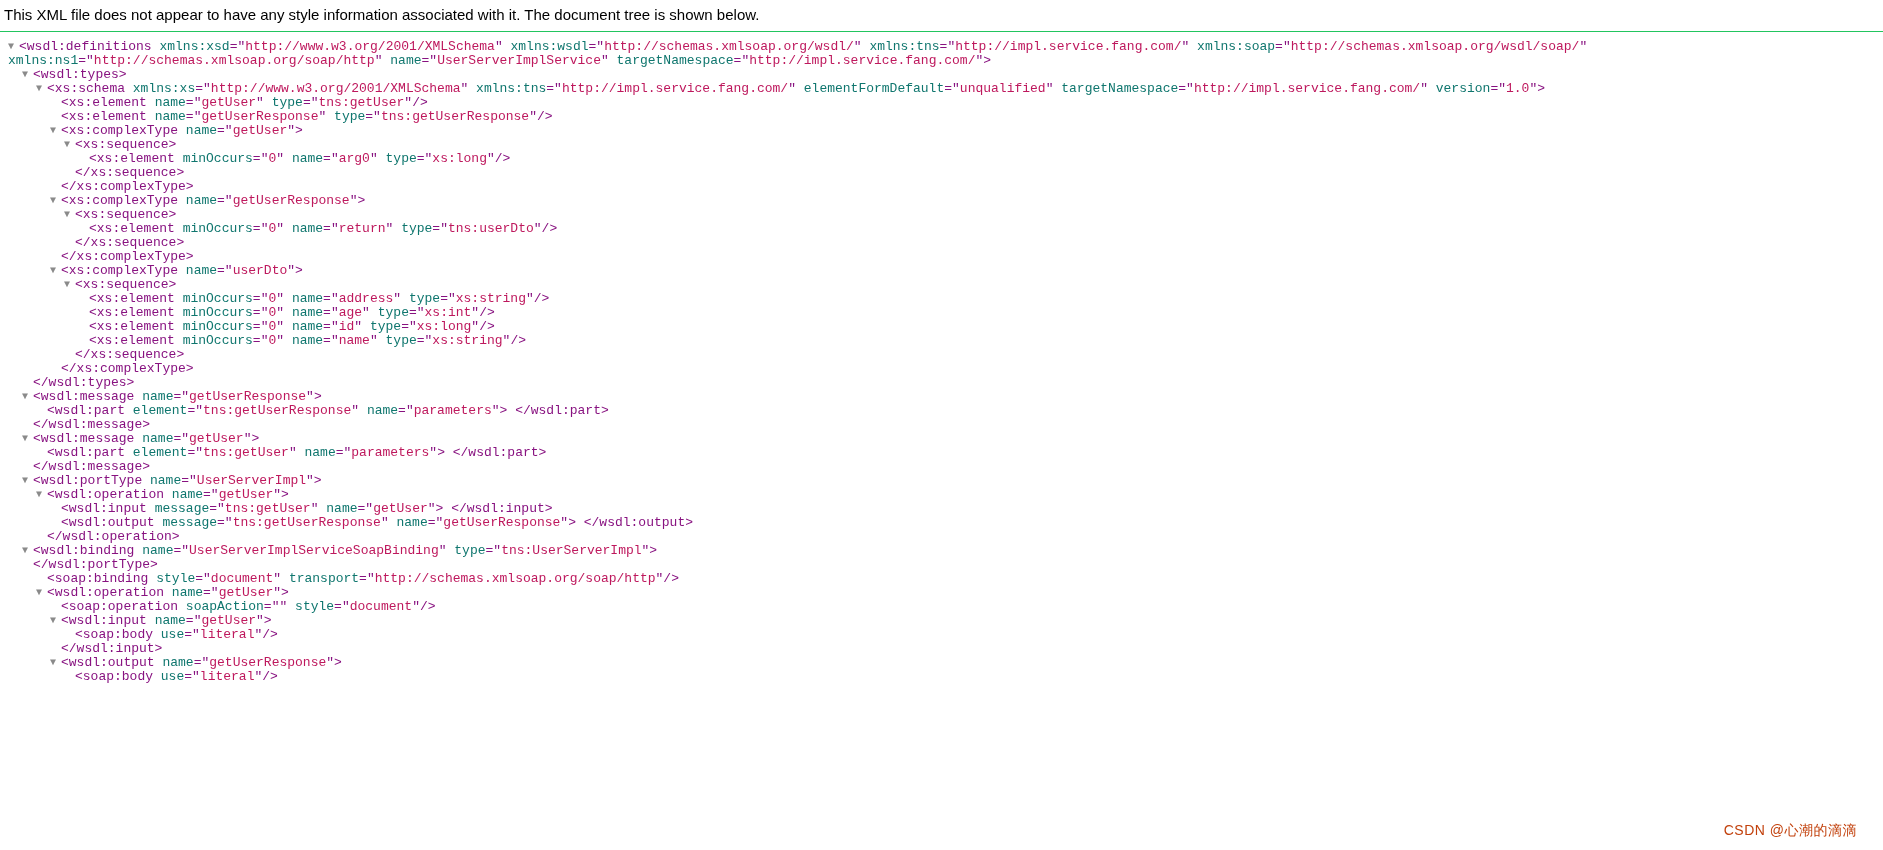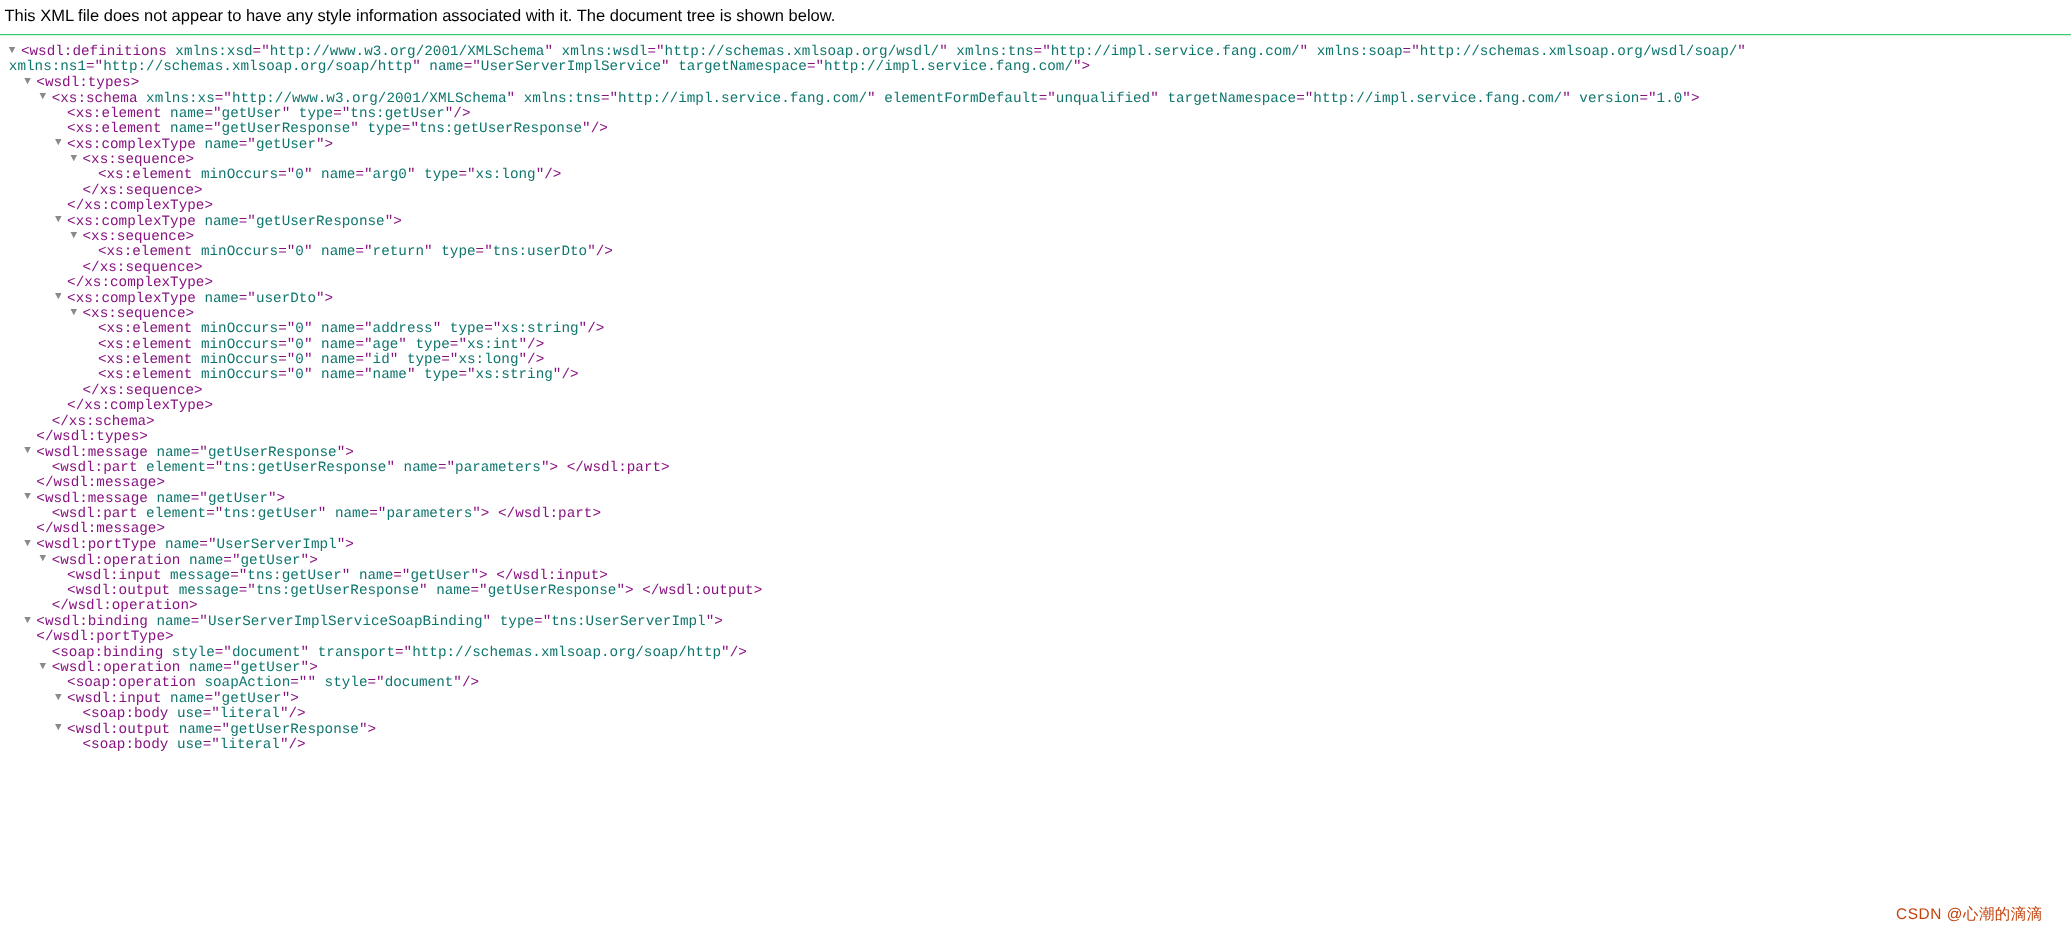--- a/index.html
+++ b/index.html
@@ -4,21 +4,21 @@
 <style>
   html,body{margin:0;padding:0;font-family:Consolas,"Courier New",monospace;font-size:13px;color:#000;width:1883px}
   .hdr{font-family:"Segoe UI",Arial,sans-serif;font-size:15px;padding:6px 4px 8px 4px;border-bottom:1px solid #22c55e;margin-bottom:8px}
   .tree{padding-left:6px;white-space:nowrap}
   .ln{line-height:14px;height:14px;position:relative}
   .tog{display:inline-block;width:10px;color:#8a8a8a;font-size:10px;vertical-align:middle;cursor:pointer;user-select:none;margin-right:1px}
   
   .i0{padding-left:2px}.i1{padding-left:16px}.i2{padding-left:30px}.i3{padding-left:44px}
   .i4{padding-left:58px}.i5{padding-left:72px}
   
-  .pu{color:#881280}.an{color:#0f766e}.av{color:#0f766e}
+  .pu{color:#881280}.an{color:#0f766e}.av{color:#be185d}
   .wm{position:fixed;right:26px;bottom:10px;color:#c2410c;font-family:Arial,sans-serif;font-size:14px;letter-spacing:.5px;pointer-events:none}
 </style>
 </head>
 <body>
 
 <div class="hdr">This XML file does not appear to have any style information associated with it. The document tree is shown below.</div>
 <div class="tree" id="tree">
     <div class="ln i0"><span class="tog">▼</span><span class="pu">&lt;wsdl:definitions</span><span class="an"> xmlns:xsd</span><span class="pu">="</span><span class="av">http://www.w3.org/2001/XMLSchema</span><span class="pu">"</span><span class="an"> xmlns:wsdl</span><span class="pu">="</span><span class="av">http://schemas.xmlsoap.org/wsdl/</span><span class="pu">"</span><span class="an"> xmlns:tns</span><span class="pu">="</span><span class="av">http://impl.service.fang.com/</span><span class="pu">"</span><span class="an"> xmlns:soap</span><span class="pu">="</span><span class="av">http://schemas.xmlsoap.org/wsdl/soap/</span><span class="pu">"</span></div>
     <div class="ln i0"><span class="an">xmlns:ns1</span><span class="pu">="</span><span class="av">http://schemas.xmlsoap.org/soap/http</span><span class="pu">"</span><span class="an"> name</span><span class="pu">="</span><span class="av">UserServerImplService</span><span class="pu">"</span><span class="an"> targetNamespace</span><span class="pu">="</span><span class="av">http://impl.service.fang.com/</span><span class="pu">"&gt;</span></div>
     <div class="ln i1"><span class="tog">▼</span><span class="pu">&lt;wsdl:types&gt;</span></div>
@@ -36,36 +36,36 @@
     <div class="ln i4"><span class="tog"></span><span class="pu">&lt;/xs:sequence&gt;</span></div>
     <div class="ln i3"><span class="tog"></span><span class="pu">&lt;/xs:complexType&gt;</span></div>
     <div class="ln i3"><span class="tog">▼</span><span class="pu">&lt;xs:complexType</span><span class="an"> name</span><span class="pu">="</span><span class="av">userDto</span><span class="pu">"&gt;</span></div>
     <div class="ln i4"><span class="tog">▼</span><span class="pu">&lt;xs:sequence&gt;</span></div>
     <div class="ln i5"><span class="tog"></span><span class="pu">&lt;xs:element</span><span class="an"> minOccurs</span><span class="pu">="</span><span class="av">0</span><span class="pu">"</span><span class="an"> name</span><span class="pu">="</span><span class="av">address</span><span class="pu">"</span><span class="an"> type</span><span class="pu">="</span><span class="av">xs:string</span><span class="pu">"/&gt;</span></div>
     <div class="ln i5"><span class="tog"></span><span class="pu">&lt;xs:element</span><span class="an"> minOccurs</span><span class="pu">="</span><span class="av">0</span><span class="pu">"</span><span class="an"> name</span><span class="pu">="</span><span class="av">age</span><span class="pu">"</span><span class="an"> type</span><span class="pu">="</span><span class="av">xs:int</span><span class="pu">"/&gt;</span></div>
     <div class="ln i5"><span class="tog"></span><span class="pu">&lt;xs:element</span><span class="an"> minOccurs</span><span class="pu">="</span><span class="av">0</span><span class="pu">"</span><span class="an"> name</span><span class="pu">="</span><span class="av">id</span><span class="pu">"</span><span class="an"> type</span><span class="pu">="</span><span class="av">xs:long</span><span class="pu">"/&gt;</span></div>
     <div class="ln i5"><span class="tog"></span><span class="pu">&lt;xs:element</span><span class="an"> minOccurs</span><span class="pu">="</span><span class="av">0</span><span class="pu">"</span><span class="an"> name</span><span class="pu">="</span><span class="av">name</span><span class="pu">"</span><span class="an"> type</span><span class="pu">="</span><span class="av">xs:string</span><span class="pu">"/&gt;</span></div>
     <div class="ln i4"><span class="tog"></span><span class="pu">&lt;/xs:sequence&gt;</span></div>
     <div class="ln i3"><span class="tog"></span><span class="pu">&lt;/xs:complexType&gt;</span></div>
-    <div class="ln i2"><span class="tog"></span><span class="pu">&lt;/xs:schema&gt;</span></div>
     <div class="ln i1"><span class="tog"></span><span class="pu">&lt;/wsdl:types&gt;</span></div>
     <div class="ln i1"><span class="tog">▼</span><span class="pu">&lt;wsdl:message</span><span class="an"> name</span><span class="pu">="</span><span class="av">getUserResponse</span><span class="pu">"&gt;</span></div>
     <div class="ln i2"><span class="tog"></span><span class="pu">&lt;wsdl:part</span><span class="an"> element</span><span class="pu">="</span><span class="av">tns:getUserResponse</span><span class="pu">"</span><span class="an"> name</span><span class="pu">="</span><span class="av">parameters</span><span class="pu">"&gt; &lt;/wsdl:part&gt;</span></div>
     <div class="ln i1"><span class="tog"></span><span class="pu">&lt;/wsdl:message&gt;</span></div>
     <div class="ln i1"><span class="tog">▼</span><span class="pu">&lt;wsdl:message</span><span class="an"> name</span><span class="pu">="</span><span class="av">getUser</span><span class="pu">"&gt;</span></div>
     <div class="ln i2"><span class="tog"></span><span class="pu">&lt;wsdl:part</span><span class="an"> element</span><span class="pu">="</span><span class="av">tns:getUser</span><span class="pu">"</span><span class="an"> name</span><span class="pu">="</span><span class="av">parameters</span><span class="pu">"&gt; &lt;/wsdl:part&gt;</span></div>
     <div class="ln i1"><span class="tog"></span><span class="pu">&lt;/wsdl:message&gt;</span></div>
     <div class="ln i1"><span class="tog">▼</span><span class="pu">&lt;wsdl:portType</span><span class="an"> name</span><span class="pu">="</span><span class="av">UserServerImpl</span><span class="pu">"&gt;</span></div>
     <div class="ln i2"><span class="tog">▼</span><span class="pu">&lt;wsdl:operation</span><span class="an"> name</span><span class="pu">="</span><span class="av">getUser</span><span class="pu">"&gt;</span></div>
     <div class="ln i3"><span class="tog"></span><span class="pu">&lt;wsdl:input</span><span class="an"> message</span><span class="pu">="</span><span class="av">tns:getUser</span><span class="pu">"</span><span class="an"> name</span><span class="pu">="</span><span class="av">getUser</span><span class="pu">"&gt; &lt;/wsdl:input&gt;</span></div>
     <div class="ln i3"><span class="tog"></span><span class="pu">&lt;wsdl:output</span><span class="an"> message</span><span class="pu">="</span><span class="av">tns:getUserResponse</span><span class="pu">"</span><span class="an"> name</span><span class="pu">="</span><span class="av">getUserResponse</span><span class="pu">"&gt; &lt;/wsdl:output&gt;</span></div>
     <div class="ln i2"><span class="tog"></span><span class="pu">&lt;/wsdl:operation&gt;</span></div>
     <div class="ln i1"><span class="tog">▼</span><span class="pu">&lt;wsdl:binding</span><span class="an"> name</span><span class="pu">="</span><span class="av">UserServerImplServiceSoapBinding</span><span class="pu">"</span><span class="an"> type</span><span class="pu">="</span><span class="av">tns:UserServerImpl</span><span class="pu">"&gt;</span></div>
     <div class="ln i1"><span class="tog"></span><span class="pu">&lt;/wsdl:portType&gt;</span></div>
     <div class="ln i2"><span class="tog"></span><span class="pu">&lt;soap:binding</span><span class="an"> style</span><span class="pu">="</span><span class="av">document</span><span class="pu">"</span><span class="an"> transport</span><span class="pu">="</span><span class="av">http://schemas.xmlsoap.org/soap/http</span><span class="pu">"/&gt;</span></div>
     <div class="ln i2"><span class="tog">▼</span><span class="pu">&lt;wsdl:operation</span><span class="an"> name</span><span class="pu">="</span><span class="av">getUser</span><span class="pu">"&gt;</span></div>
     <div class="ln i3"><span class="tog"></span><span class="pu">&lt;soap:operation</span><span class="an"> soapAction</span><span class="pu">="</span><span class="av"></span><span class="pu">"</span><span class="an"> style</span><span class="pu">="</span><span class="av">document</span><span class="pu">"/&gt;</span></div>
     <div class="ln i3"><span class="tog">▼</span><span class="pu">&lt;wsdl:input</span><span class="an"> name</span><span class="pu">="</span><span class="av">getUser</span><span class="pu">"&gt;</span></div>
     <div class="ln i4"><span class="tog"></span><span class="pu">&lt;soap:body</span><span class="an"> use</span><span class="pu">="</span><span class="av">literal</span><span class="pu">"/&gt;</span></div>
+    <div class="ln i3"><span class="tog"></span><span class="pu">&lt;/wsdl:input&gt;</span></div>
     <div class="ln i3"><span class="tog">▼</span><span class="pu">&lt;wsdl:output</span><span class="an"> name</span><span class="pu">="</span><span class="av">getUserResponse</span><span class="pu">"&gt;</span></div>
     <div class="ln i4"><span class="tog"></span><span class="pu">&lt;soap:body</span><span class="an"> use</span><span class="pu">="</span><span class="av">literal</span><span class="pu">"/&gt;</span></div>
   </div>
 <div class="wm">CSDN @心潮的滴滴</div>
 
 </body></html>

